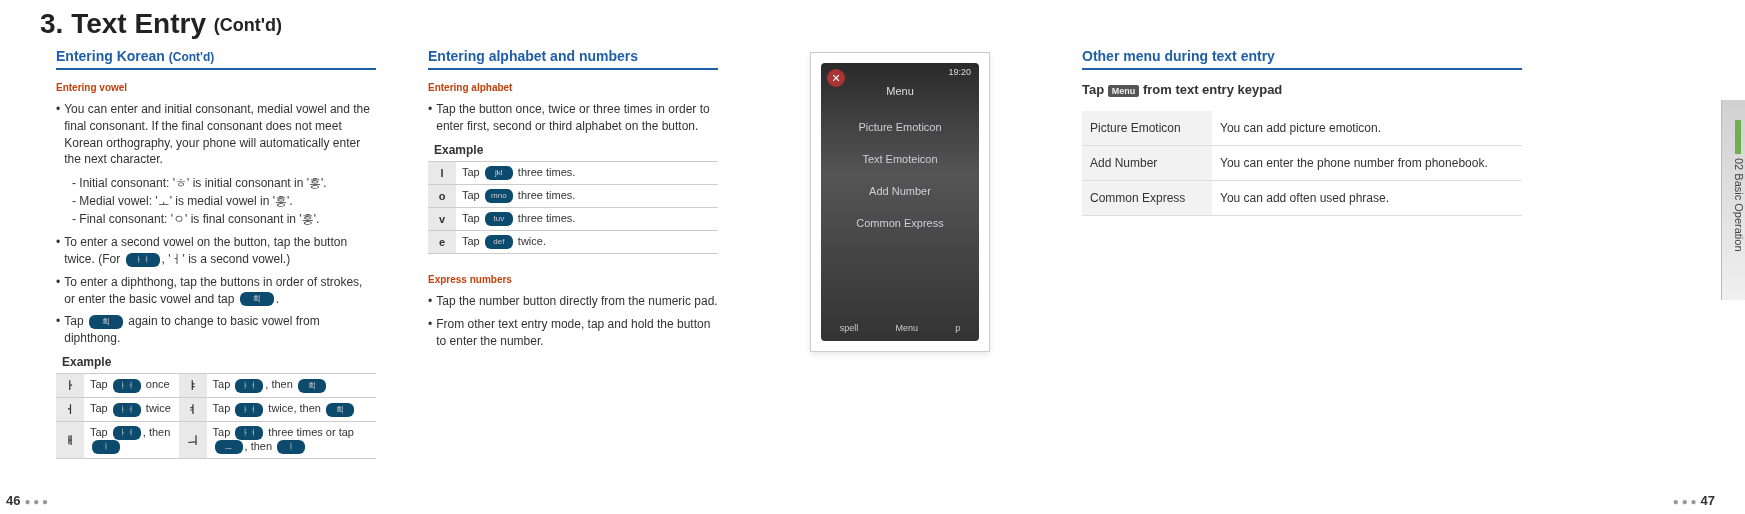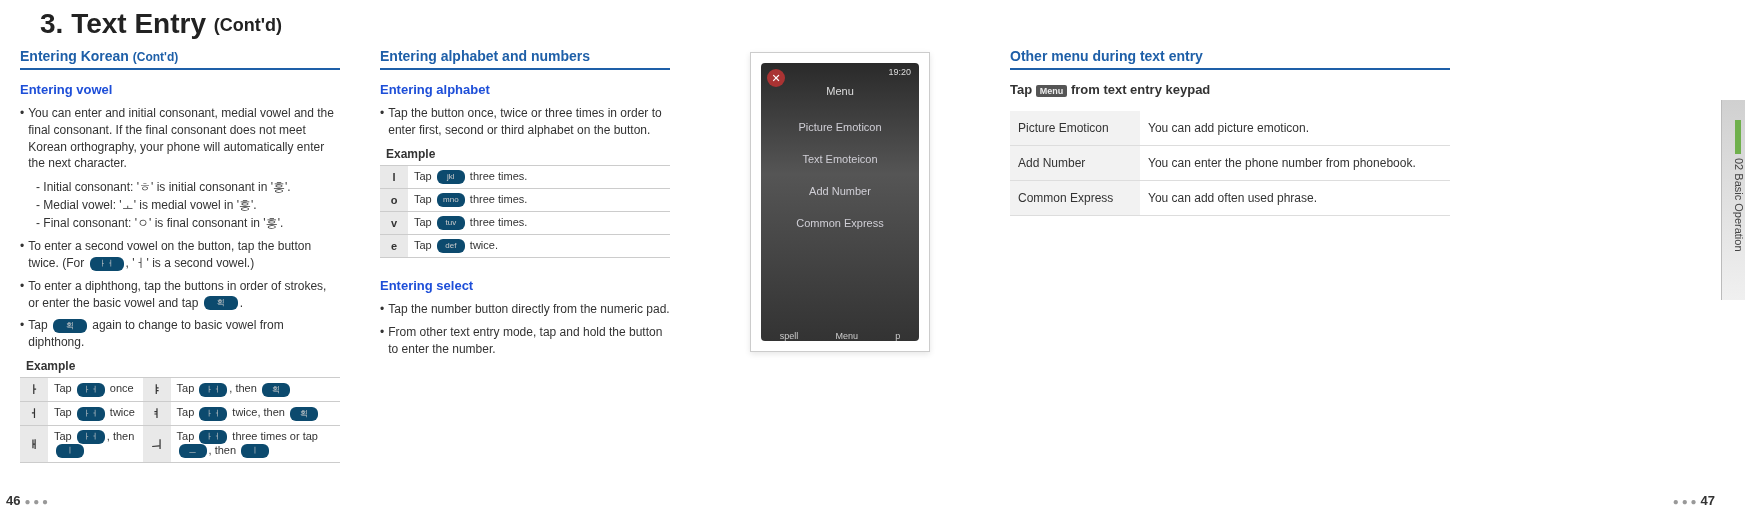--- a/index.html
+++ b/index.html
@@ -19,22 +19,22 @@
     color: #222;
     padding: 8px 40px 2px;
   }
   .page-title .cont {
     font-size: 18px;
     font-weight: bold;
     vertical-align: middle;
   }
   .columns {
     display: flex;
-    padding: 6px 60px 0 20px;
-    gap: 40px;
+    padding: 6px 60px 0 56px;
+    gap: 52px;
   }
   .col {
     flex: 0 0 auto;
   }
   .col1 { width: 320px; }
   .col2 { width: 290px; }
   .colimg { width: 260px; display:flex; justify-content:center; align-items:flex-start; padding-top:4px;}
   .col4 { width: 440px; }
   .section-h {
     font-size: 14px;
@@ -43,22 +43,22 @@
     border-bottom: 2px solid #1e5fa8;
     padding-bottom: 4px;
     margin-bottom: 12px;
   }
   .section-h .contsm {
     font-size: 12px;
     color: #1e5fa8;
   }
   .sub-h {
     font-weight: bold;
-    font-size: 13px;
-    color: #1d4ed8;
+    font-size: 10px;
+    color: #c2410c;
     margin: 6px 0 8px;
   }
   .bullet {
     display: flex;
     margin-bottom: 6px;
     line-height: 1.4;
   }
   .bullet .dot {
     flex: 0 0 auto;
     margin-right: 4px;
@@ -143,21 +143,21 @@
   }
   .phone-title {
     position: absolute;
     top: 22px;
     width: 100%;
     font-size: 11px;
     color: #ddd;
   }
   .phone-bottom {
     position: absolute;
-    bottom: 0;
+    bottom: 8px;
     width: 100%;
     font-size: 9px;
     color: #ccc;
     display: flex;
     justify-content: space-around;
   }
   .menu-line {
     font-weight: bold;
     font-size: 13px;
     margin: 6px 0 14px;
@@ -320,21 +320,21 @@
             <td class="head">v</td>
           <td><span>Tap </span><span class="keybtn">tuv</span><span> three times.</span></td>
           </tr>
       <tr>
             <td class="head">e</td>
           <td><span>Tap </span><span class="keybtn">def</span><span> twice.</span></td>
           </tr>
     </tbody>
       </table>
 
-    <div class="sub-h" style="margin-top:20px">Entering select</div>
+    <div class="sub-h" style="margin-top:20px">Express numbers</div>
     <div class="bullet">
         <span class="dot">•</span>
         <span>Tap the number button directly from the numeric pad.</span>
       </div>
     <div class="bullet">
         <span class="dot">•</span>
         <span>From other text entry mode, tap and hold the button to enter the number.</span>
       </div>
   </div>
 

